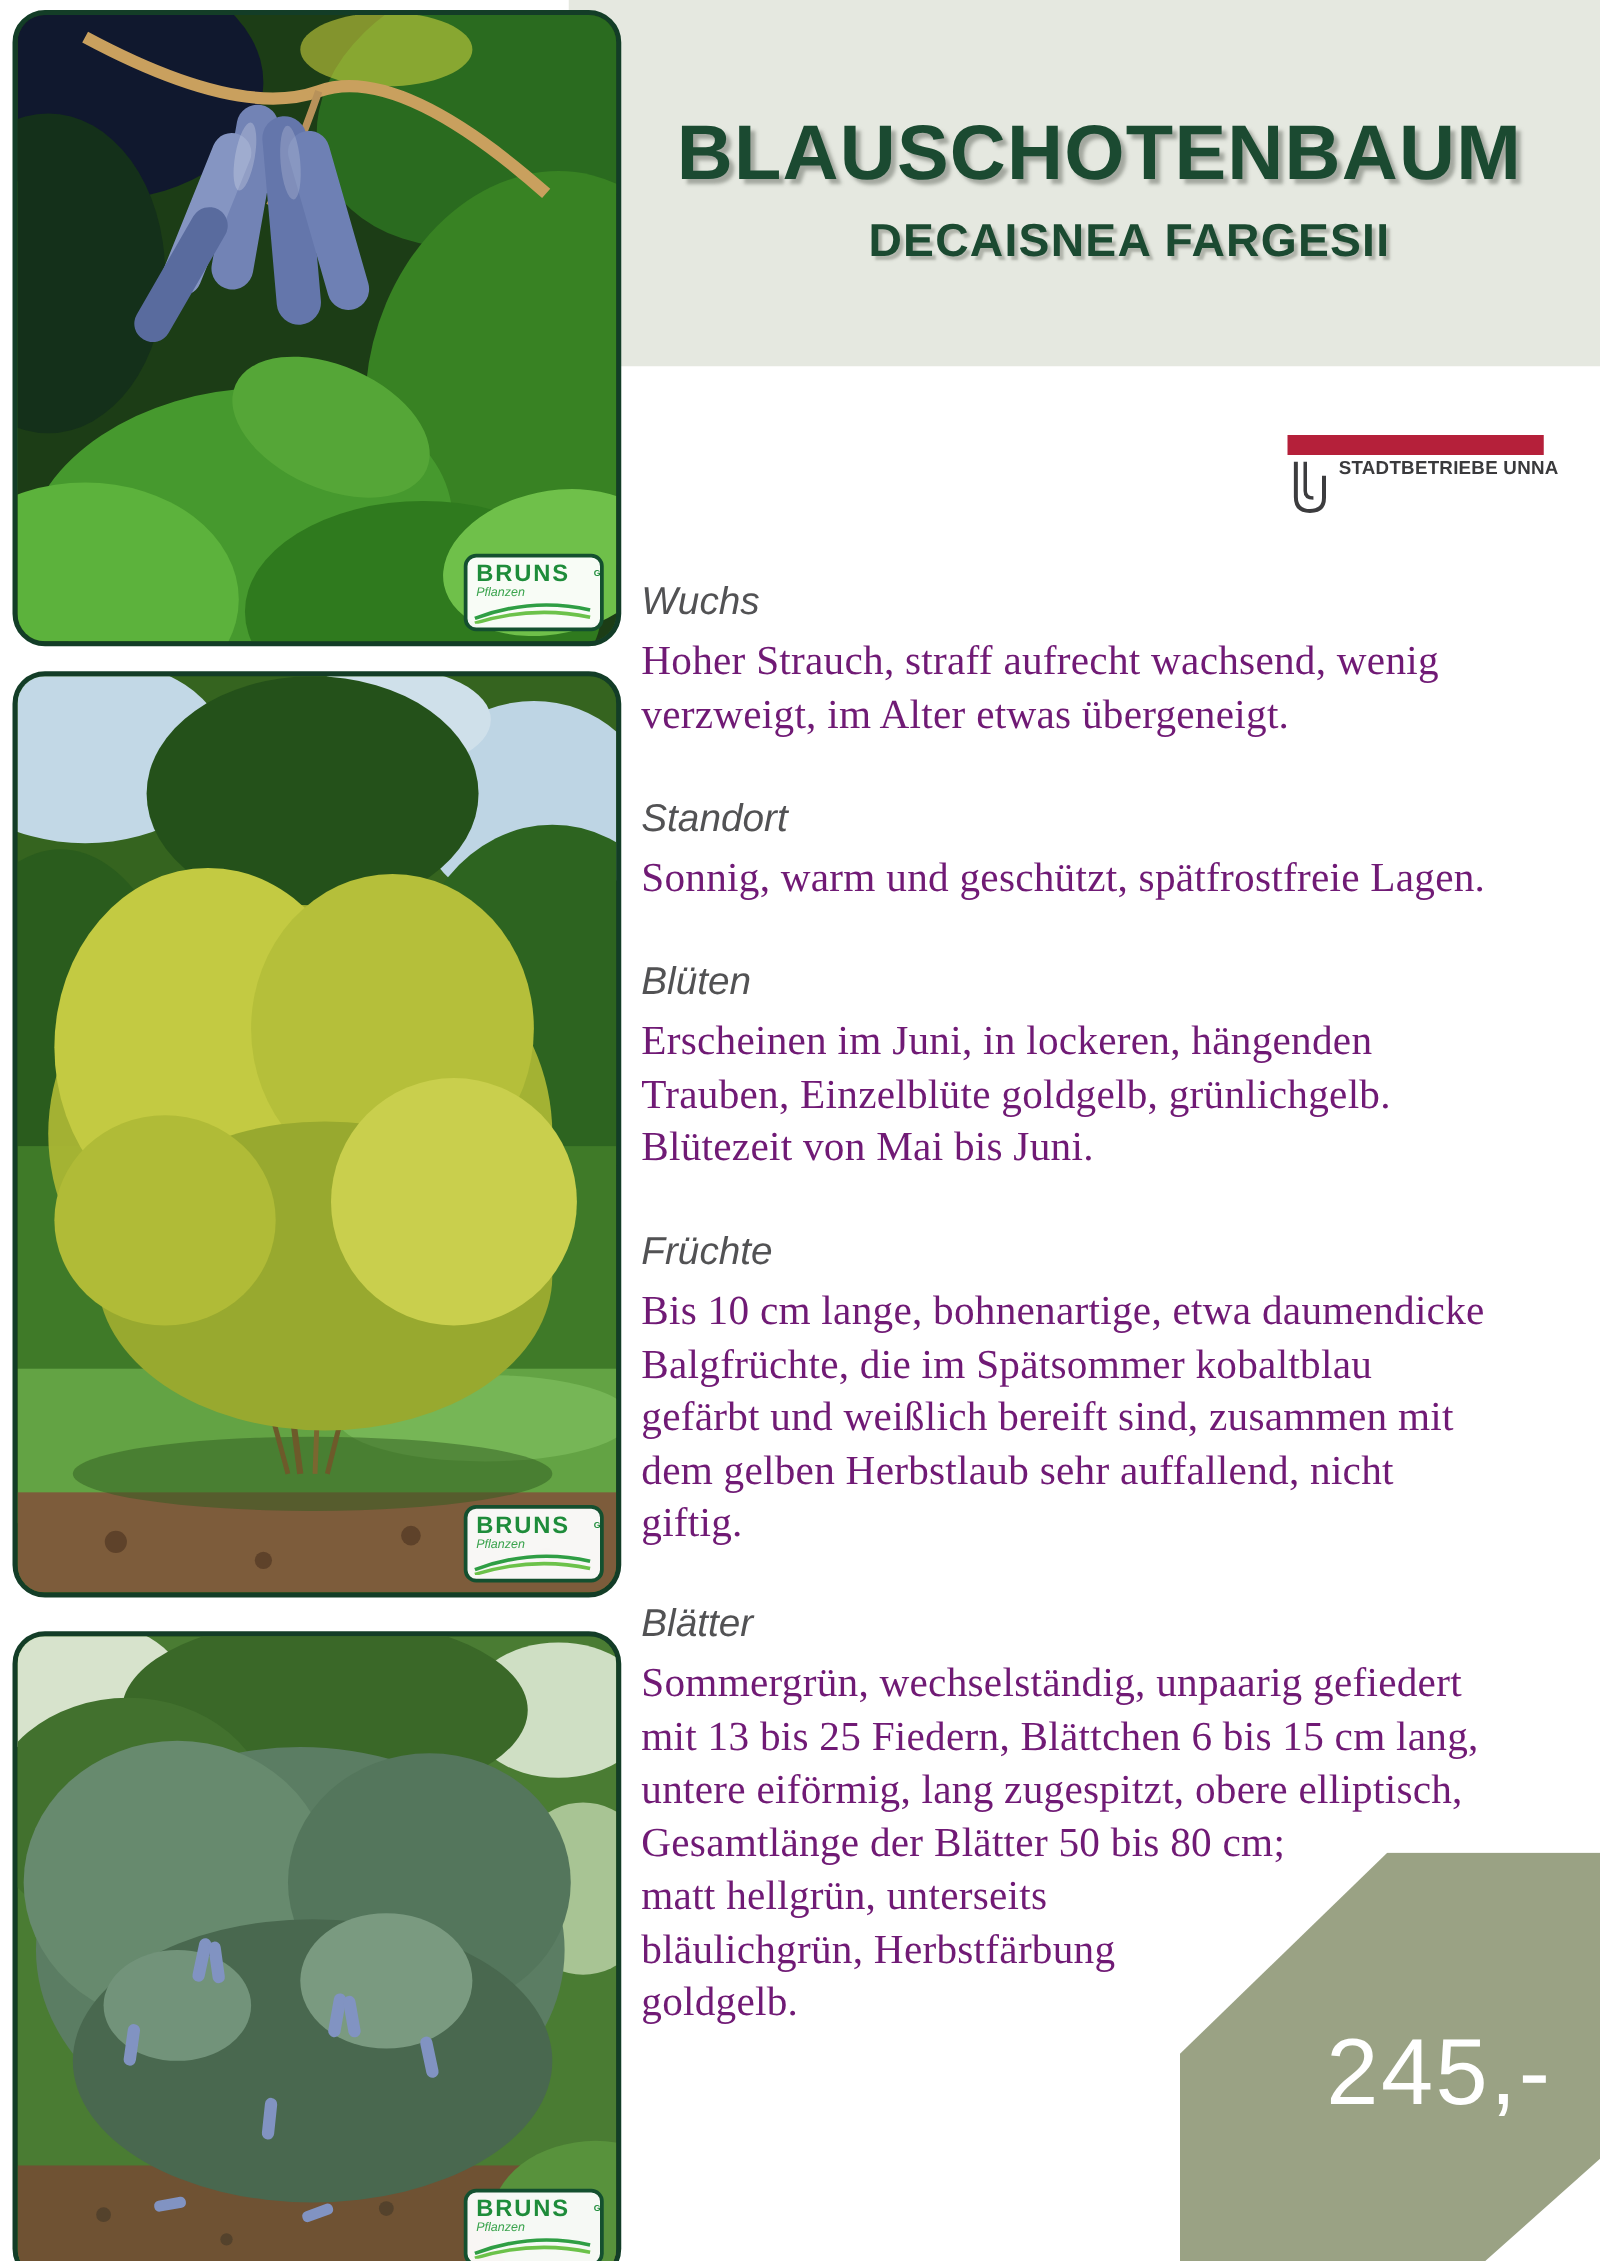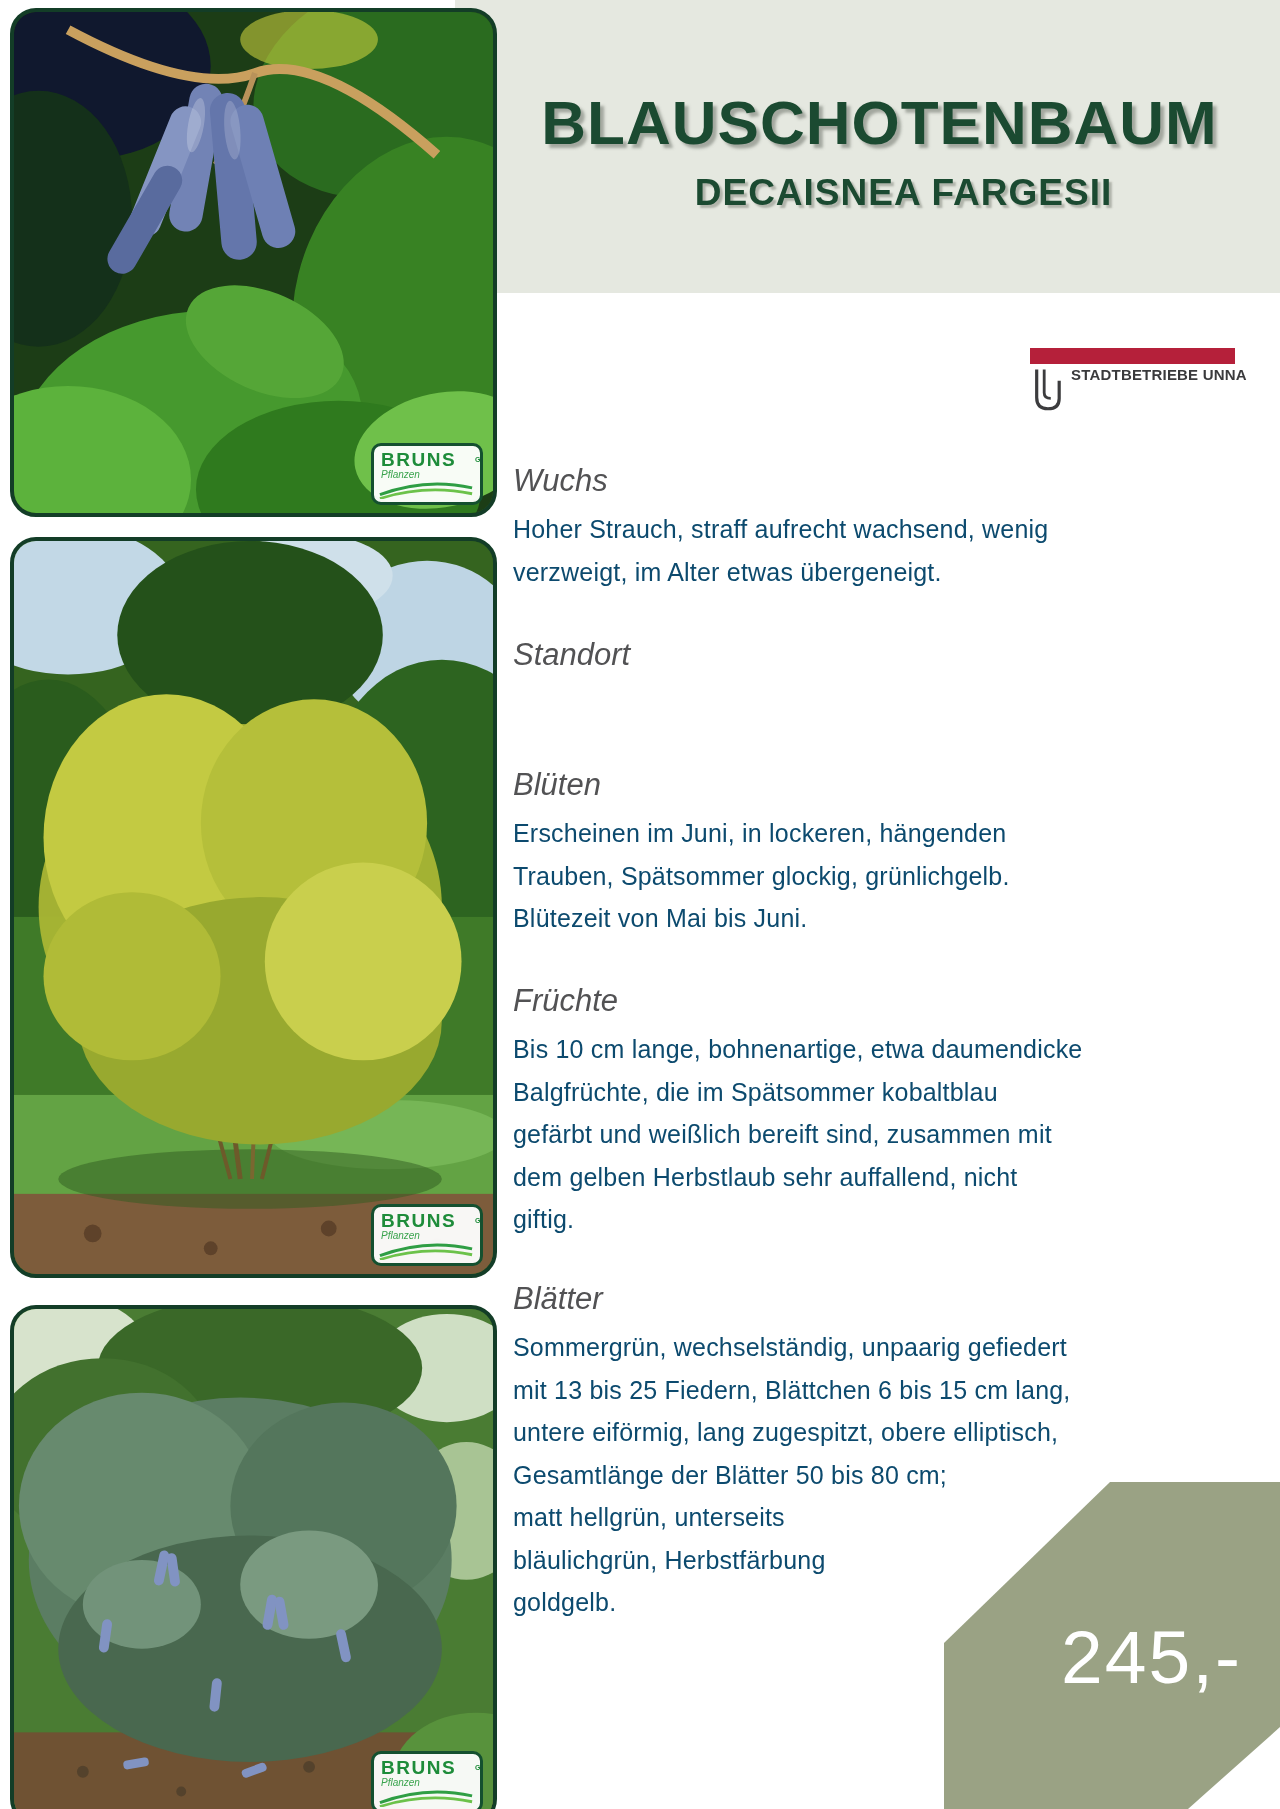--- a/index.html
+++ b/index.html
@@ -36,21 +36,21 @@
   .bruns-top{display:flex;align-items:center;gap:19px;position:relative;z-index:2;}
   .bruns-name{font-size:19px;font-weight:bold;color:#1e8c3a;letter-spacing:1.5px;line-height:19px;}
   .bruns-gmbh{font-size:7px;color:#1e8c3a;font-weight:bold;line-height:8px;}
   .bruns-sub{font-size:10px;color:#3aa34d;font-style:italic;line-height:11px;position:relative;z-index:2;}
   .bruns-waves{position:absolute;left:4px;bottom:3px;width:96px;height:24px;z-index:1;}
 
   
   .info{position:absolute;left:513px;}
   .info h3{margin:0 0 8px 0;font-size:31px;font-style:italic;font-weight:normal;
            color:#525254;line-height:38px;}
-  .info .line{font-size:25px;color:#0c4a6e;line-height:42.5px;white-space:nowrap;letter-spacing:0.2px;}
+  .info .line{font-size:33px;color:#701a75;line-height:42.5px;white-space:nowrap;letter-spacing:0.2px;font-family:Liberation Serif, serif;}
   .sec-wuchs{top:462px;}
   .sec-standort{top:636px;}
   .sec-blueten{top:766px;}
   .sec-fruechte{top:982px;}
   .sec-blaetter{top:1280px;}
 
   
   .price-shape{position:absolute;left:944px;top:1482px;width:336px;height:327px;background:#9aa284;
     clip-path:polygon(166px 0px,336px 0px,336px 245px,244px 327px,0px 327px,0px 161px);}
   .price-value{position:absolute;left:98px;top:136px;font-size:75px;color:#ffffff;
@@ -197,26 +197,27 @@
   </div>
 
   <section class="info sec-wuchs">
     <h3>Wuchs</h3>
     <div class="line">Hoher Strauch, straff aufrecht wachsend, wenig</div>
     <div class="line">verzweigt, im Alter etwas übergeneigt.</div>
   </section>
 
   <section class="info sec-standort">
     <h3>Standort</h3>
+    <div class="line">Sonnig, warm und geschützt, spätfrostfreie Lagen.</div>
   </section>
 
   <section class="info sec-blueten">
     <h3>Blüten</h3>
     <div class="line">Erscheinen im Juni, in lockeren, hängenden</div>
-    <div class="line">Trauben, Spätsommer glockig, grünlichgelb.</div>
+    <div class="line">Trauben, Einzelblüte goldgelb, grünlichgelb.</div>
     <div class="line">Blütezeit von Mai bis Juni.</div>
   </section>
 
   <section class="info sec-fruechte">
     <h3>Früchte</h3>
     <div class="line">Bis 10 cm lange, bohnenartige, etwa daumendicke</div>
     <div class="line">Balgfrüchte, die im Spätsommer kobaltblau</div>
     <div class="line">gefärbt und weißlich bereift sind, zusammen mit</div>
     <div class="line">dem gelben Herbstlaub sehr auffallend, nicht</div>
     <div class="line">giftig.</div>

